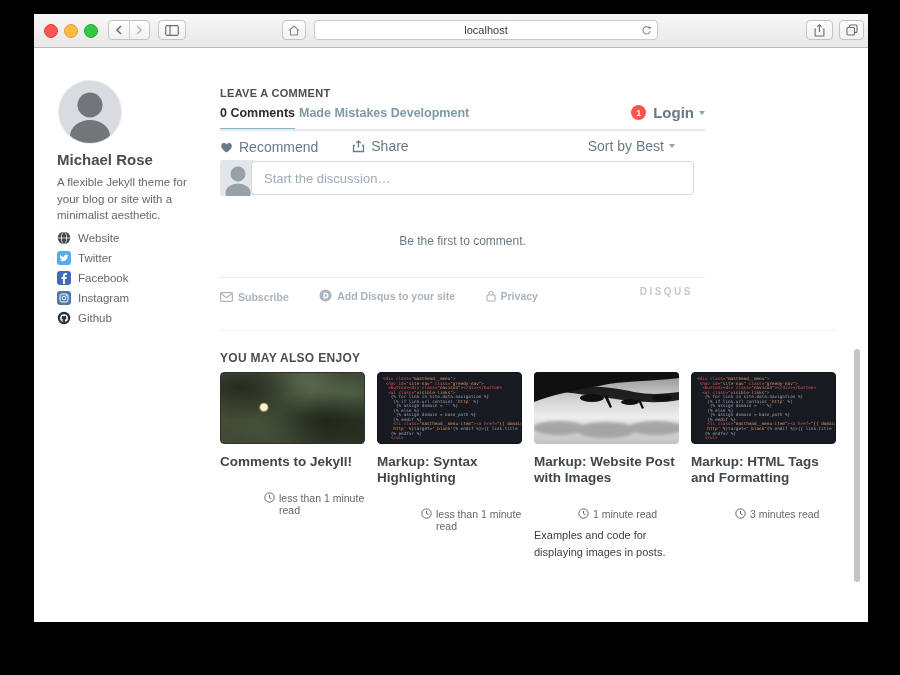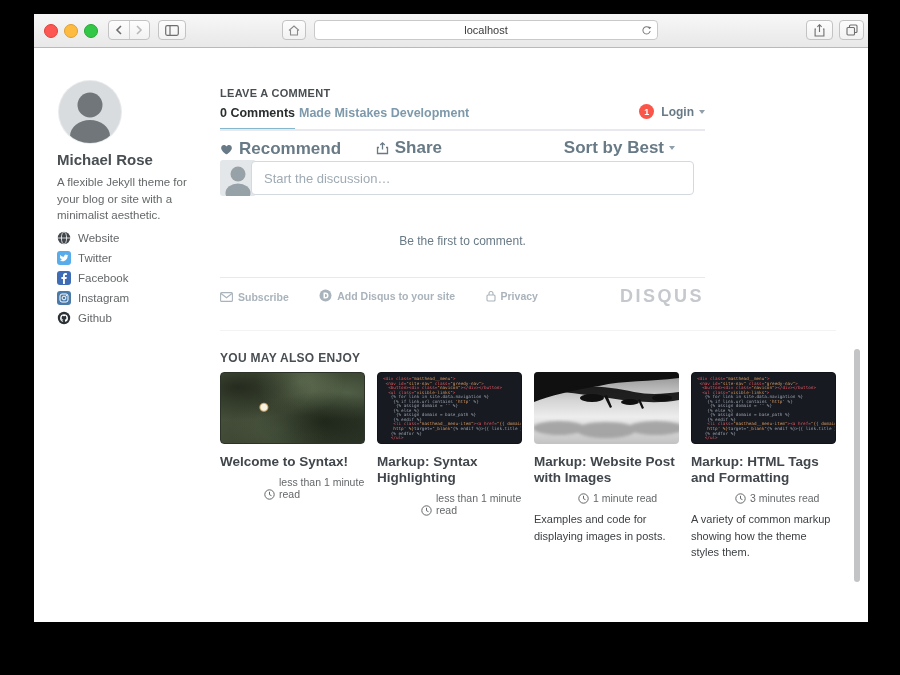--- a/index.html
+++ b/index.html
@@ -45,62 +45,62 @@
   .plink .ic{width:14px;height:14px;margin-right:7px;display:inline-flex;}
   
   .main{position:absolute;left:186px;top:0;width:485px;}
   .section-label{position:absolute;left:0;top:39px;font-size:11px;font-weight:bold;color:#494e52;letter-spacing:.3px;}
   .dtabs{position:absolute;left:0;top:58px;width:100%;height:24px;font-size:12.5px;}
   .tab-count{position:absolute;left:0;top:0;font-weight:bold;color:#2a2e2e;padding-bottom:8px;border-bottom:2px solid #85b8cc;}
   .tab-community{position:absolute;left:79px;top:0;font-weight:bold;color:#7d99ab;cursor:pointer;}
   .login{position:absolute;right:0;top:-2px;display:flex;align-items:center;cursor:pointer;}
   .badge{width:15px;height:15px;border-radius:50%;background:#fa5549;color:#fff;font-size:9px;font-weight:bold;
          display:flex;align-items:center;justify-content:center;margin-right:7px;}
-  .login-label{font-size:12px;color:#687a86;font-weight:bold;}
+  .login-label{font-size:15px;color:#687a86;font-weight:bold;}
   .caret{width:0;height:0;border-left:3px solid transparent;border-right:3px solid transparent;
          border-top:4px solid #90a0aa;display:inline-block;margin-left:5px;}
   .hr{position:absolute;left:0;width:100%;border-top:2px solid #e7e9ee;}
   .hr1{top:81px;}
-  .actions{position:absolute;left:0;top:90px;width:100%;height:16px;font-size:17px;font-weight:bold;color:#687a86;}
+  .actions{position:absolute;left:0;top:90px;width:100%;height:16px;font-size:14px;font-weight:normal;color:#687a86;}
   .act{display:inline-flex;align-items:center;margin-right:30px;cursor:pointer;}
   .act .ic{margin-right:6px;display:inline-flex;}
   .sort{position:absolute;right:0;top:0;cursor:pointer;}
   .cform{position:absolute;left:0;top:112px;width:100%;height:36px;}
   .cavatar{position:absolute;left:0;top:0;width:36px;height:36px;background:#e3e7ea;border-radius:3px;overflow:hidden;}
   .cinput{position:absolute;left:31px;top:1px;width:443px;height:34px;box-sizing:border-box;
           border:1px solid #d4d9de;border-radius:4px;background:#fff;font-size:13px;color:#2a2e2e;
           padding:0 12px;font-family:"Liberation Sans",sans-serif;}
   .cinput::placeholder{color:#9fabb3;opacity:1;}
   .empty-msg{position:absolute;left:0;top:186px;width:100%;text-align:center;font-size:12px;color:#687a86;}
   .hr2{top:229px;border-top-width:1px;}
   .dfooter{position:absolute;left:0;top:240px;width:100%;height:16px;}
   .dfitem{display:inline-flex;align-items:center;margin-right:26px;font-size:10.5px;font-weight:bold;color:#a9b3bb;cursor:pointer;}
   .dfitem .ic{margin-right:5px;display:inline-flex;}
-  .dbrand{position:absolute;right:1px;top:-2px;font-size:18px;font-weight:800;letter-spacing:2.5px;color:#c5c9cd;cursor:pointer;}
+  .dbrand{position:absolute;right:12px;top:-2px;font-size:10px;font-weight:800;letter-spacing:2.5px;color:#c5c9cd;cursor:pointer;}
   
   .pagehr{position:absolute;left:186px;top:282px;width:616px;border-top:1px solid #f2f3f3;}
   .related-label{position:absolute;left:186px;top:303px;font-size:12px;font-weight:bold;color:#494e52;letter-spacing:.3px;}
   .cards{position:absolute;left:186px;top:324px;width:616px;display:flex;gap:12px;}
   .card{width:145px;cursor:pointer;}
   .thumb{width:145px;height:72px;border-radius:4px;box-sizing:border-box;overflow:hidden;position:relative;}
   .thumb-moss{border:1px solid #2c342a;
     background:
       radial-gradient(circle at 30% 49%, #f7f2e2 0 3px, #c9a263 4px, rgba(0,0,0,0) 5px),
       radial-gradient(ellipse at 12% 20%, rgba(10,14,8,.55), rgba(0,0,0,0) 42%),
       radial-gradient(ellipse at 72% 70%, rgba(12,18,10,.5), rgba(0,0,0,0) 45%),
       radial-gradient(ellipse at 55% 12%, rgba(120,138,104,.5), rgba(0,0,0,0) 40%),
       radial-gradient(ellipse at 88% 28%, rgba(105,122,92,.55), rgba(0,0,0,0) 38%),
       radial-gradient(ellipse at 40% 80%, rgba(92,108,82,.4), rgba(0,0,0,0) 40%),
       linear-gradient(135deg,#4c5640,#39422f 55%,#2b3427);}
   .code-thumb{background:#171a21;border:1px solid #11131a;padding:4px 5px;
       font-family:"DejaVu Sans Mono",monospace;font-size:4.3px;line-height:4.55px;
       white-space:pre;color:#9aa1ac;}
   .tok-r{color:#e0565e}.tok-o{color:#d8985f}.tok-g{color:#9aa1ac}
   .card-title{margin-top:10px;font-size:13.5px;font-weight:bold;color:#40464b;line-height:1.2;}
-  .card-meta{margin-top:6px;font-size:10.5px;color:#646769;display:flex;align-items:flex-end;padding-left:44px;}
+  .card-meta{margin-top:22px;font-size:10.5px;color:#646769;display:flex;align-items:flex-start;padding-left:44px;}
   .card-meta .ic{margin-right:4px;display:inline-flex;}
   .card-excerpt{margin-top:7px;font-size:11px;line-height:1.5;color:#3d4144;}
   
   .scroll-thumb{position:absolute;right:8px;top:301px;width:6px;height:233px;background:#c2c4c6;border-radius:3px;}
 </style>
 </head>
 <body>
 
 <div class="window">
 
@@ -307,21 +307,21 @@
       </div>
     </div>
 
     <div class="pagehr"></div>
     <div class="related-label">YOU MAY ALSO ENJOY</div>
 
     <div class="cards">
 
       <div class="card">
         <div class="thumb thumb-moss"></div>
-        <div class="card-title">Welcome to Syntax!</div>
+        <div class="card-title">Comments to Jekyll!</div>
         <div class="card-meta">
           <span class="ic">
             <svg width="11" height="11" viewBox="0 0 11 11">
                 <circle cx="5.5" cy="5.5" r="4.7" fill="none" stroke="#646769" stroke-width="1"></circle>
                 <polyline points="5.5,2.8 5.5,5.7 7.5,6.7" fill="none" stroke="#646769" stroke-width="1"></polyline>
               </svg>
           </span>
           <span>less than 1 minute read</span>
         </div>
       </div>
@@ -388,20 +388,19 @@
         <div class="card-title">Markup: HTML Tags and Formatting</div>
         <div class="card-meta">
           <span class="ic">
             <svg width="11" height="11" viewBox="0 0 11 11">
                 <circle cx="5.5" cy="5.5" r="4.7" fill="none" stroke="#646769" stroke-width="1"></circle>
                 <polyline points="5.5,2.8 5.5,5.7 7.5,6.7" fill="none" stroke="#646769" stroke-width="1"></polyline>
               </svg>
           </span>
           <span>3 minutes read</span>
         </div>
-        <div class="card-excerpt">A variety of common markup showing how the theme styles them.</div>
       </div>
 
     </div>
 
     <div class="scroll-thumb"></div>
   </div>
 </div>
 
 </body></html>

